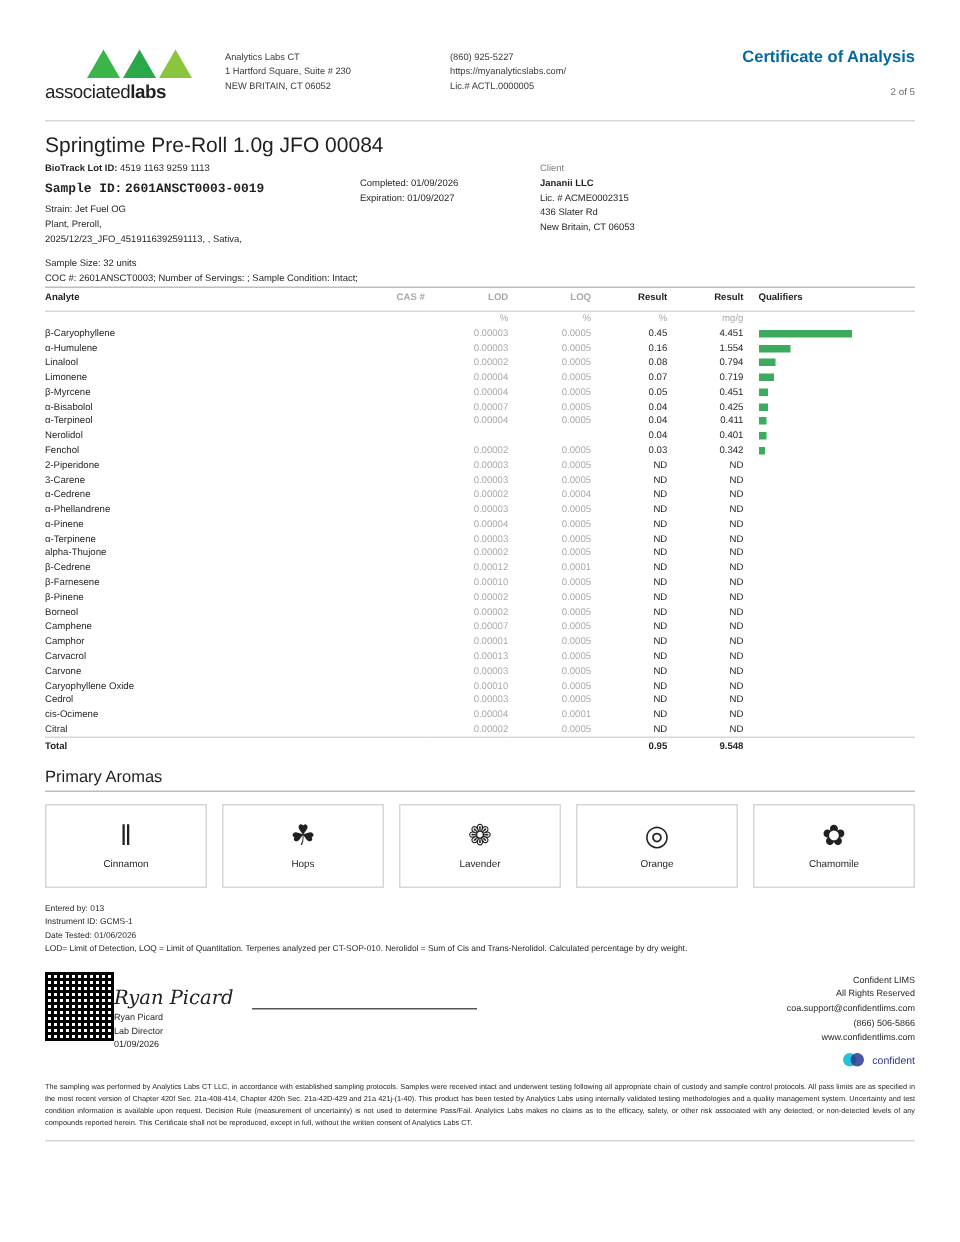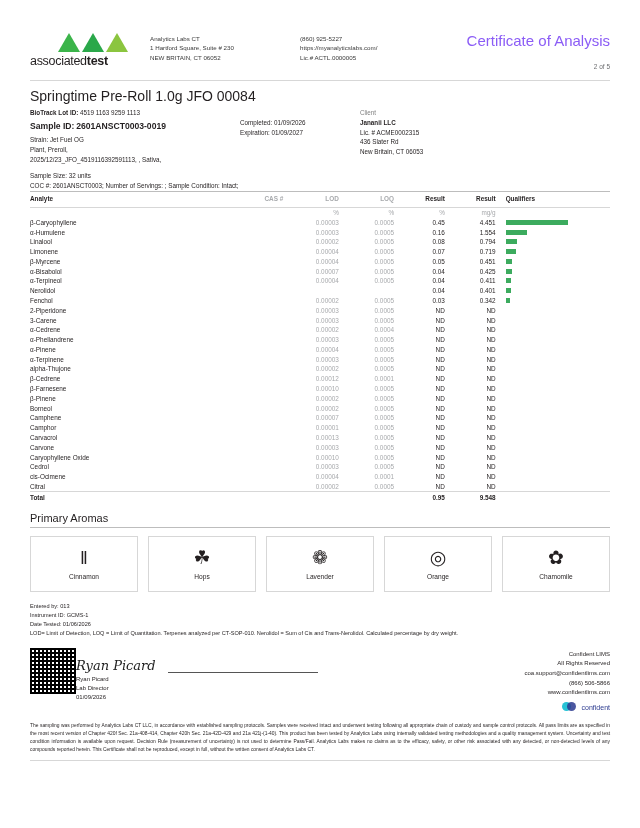--- a/index.html
+++ b/index.html
@@ -20,33 +20,33 @@
   .logo-marks { display:flex; gap:2px; align-items:flex-end; height:22px; margin-left:28px;}
   .tri { width:0;height:0;border-left:11px solid transparent;border-right:11px solid transparent;border-bottom:19px solid #3bb44a;}
   .tri.mid { border-bottom-color:#2aa84a; }
   .tri.r { border-bottom-color:#8bc53f; }
   .logo-text { font-size: 12.5px; letter-spacing:-0.3px; color:#231f20; margin-top:2px; }
   .logo-text b { font-weight:700; }
   .hdr-col { font-size:6.2px; line-height:1.5; color:#3a3a3a; }
   .hdr-col.c1 { width: 150px; padding-top:8px; }
   .hdr-col.c2 { width: 160px; padding-top:8px; }
   .hdr-right { position:absolute; right:0; top:6px; text-align:right; }
-  .coa-title { font-size:15px; color:#8b5cf6; font-weight:400; }
+  .coa-title { font-size:11px; color:#0369a1; font-weight:700; }
   .page-num { font-size:6.5px; color:#6d6e71; margin-top:14px; text-align:right;}
 
   .rule { height:1px; background:#d7d7d7; width:100%; }
 
   
   .sample-title { font-size:14px; margin: 7px 0 4px 0; font-weight:400; }
   .meta { display:flex; font-size:6.3px; line-height:1.55; }
   .meta .col1 { width: 210px; }
   .meta .col2 { width: 120px; }
   .meta .col3 { width: 180px; }
   .b { font-weight:700; }
-  .sample-id { font-size:8.6px; font-weight:700; }
+  .sample-id { font-size:8.6px; font-weight:700;font-family:Liberation Mono, monospace; }
   .meta-bottom { font-size:6.3px; line-height:1.55; margin-top:7px;}
 
   
   .section-title { font-size:11px; margin: 10px 0 3px 0; font-weight:400; }
   .section-rule { height:1px; background:#bdbdbd; }
 
   
   table.terp { width:100%; border-collapse:collapse; font-size:6.4px; }
   table.terp th { font-weight:700; padding:3px 0 2px 0; text-align:right; color:#231f20; }
   table.terp th.analyte { text-align:left; }
@@ -102,21 +102,21 @@
 
 <div class="page">
 
   <div class="header">
     <div class="logo-wrap">
       <div class="logo-marks">
         <span class="tri"></span>
           <span class="tri mid"></span>
           <span class="tri r"></span>
       </div>
-      <div class="logo-text"><span>associated</span><b>test</b></div>
+      <div class="logo-text"><span>associated</span><b>labs</b></div>
     </div>
     <div class="hdr-col c1">
       <div>Analytics Labs CT</div>
       <div>1 Hartford Square, Suite # 230</div>
       <div>NEW BRITAIN, CT 06052</div>
     </div>
     <div class="hdr-col c2">
       <div>(860) 925-5227</div>
       <div>https://myanalyticslabs.com/</div>
       <div>Lic.# ACTL.0000005</div>

